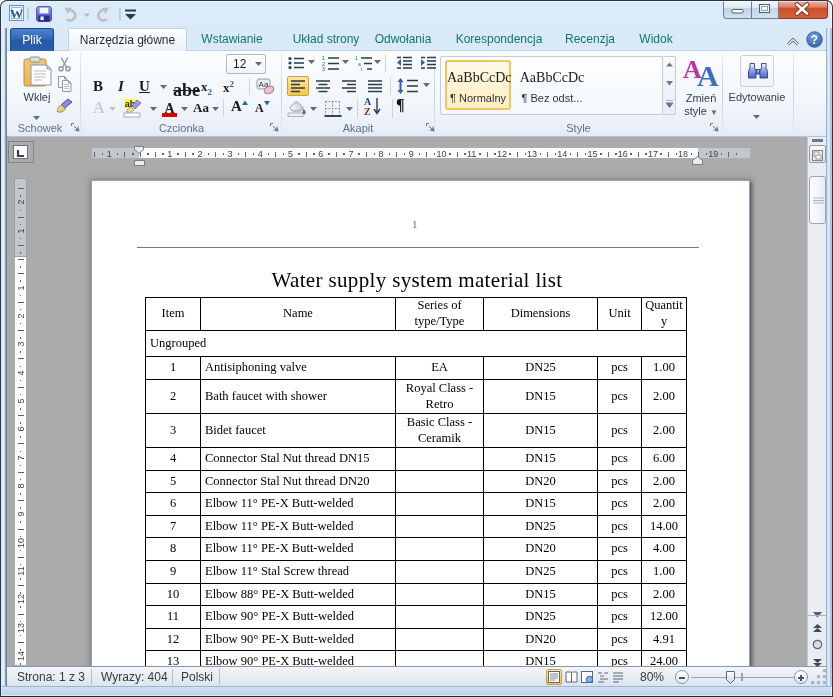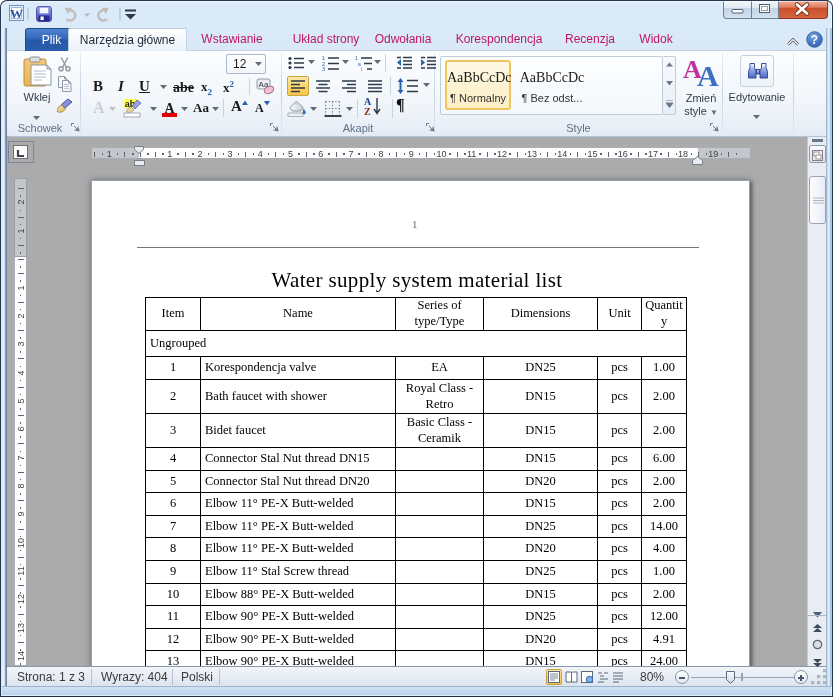--- a/index.html
+++ b/index.html
@@ -24,22 +24,22 @@
 .wbtn { height:19px; border:1px solid #6b7f96; border-top:none;
   background:linear-gradient(#f4f8fb, #dfe9f3 45%, #c3d3e4 46%, #d4e2ef);
   position:relative; }
 .wbtn.min { width:29px; border-radius:0 0 0 4px; }
 .wbtn.max { width:27px; border-left:none; }
 .wbtn.close { width:49px; border-left:none; border-radius:0 0 4px 0;
   background:linear-gradient(#f0b9a2, #e18064 40%, #cc4f2c 45%, #d4643c); border-color:#8d3320; }
 
 #tabrow { position:absolute; left:0; top:28px; width:833px; height:23px; }
 #tabline { position:absolute; left:7px; top:22px; width:819px; height:1px; background:#c3d2e4; }
-.tab { position:absolute; top:0; height:23px; font-size:12px; color:#be185d; text-align:center; line-height:23px; }
-#tab-plik { left:25px; width:53px; height:23px; background:linear-gradient(#4c82d0, #3567b7 45%, #2558a8 50%, #2a5dad);
+.tab { position:absolute; top:0; height:23px; font-size:12px; color:#0f766e; text-align:center; line-height:23px; }
+#tab-plik { left:10px; width:44px; height:23px; background:linear-gradient(#4c82d0, #3567b7 45%, #2558a8 50%, #2a5dad);
   color:#fff; border:1px solid #224a88; border-bottom:none; border-radius:3px 3px 0 0; line-height:22px; }
 #tab-home { left:68px; width:119px; background:linear-gradient(#fdfeff,#f2f7fc 60%, #e9f1fa);
   border:1px solid #c2cfde; border-bottom:none; border-radius:2px 2px 0 0; color:#1e2a36; }
 
 #ribbon { position:absolute; left:7px; top:51px; width:819px; height:86px;
   background:linear-gradient(#fbfdfe, #f3f7fb 55%, #e9eff7 90%, #e3ebf4);
   border-bottom:1px solid #b4c4d8; }
 .grp-sep { position:absolute; top:2px; width:1px; height:80px; background:linear-gradient(#e8eef6,#c4d2e2 50%,#e0e8f2); }
 .grp-label { position:absolute; bottom:2px; font-size:11px; color:#5e7186; width:100%; text-align:center; }
 .launcher { position:absolute; bottom:3px; width:11px; height:11px; }
@@ -223,21 +223,21 @@
       </svg>
   </div>
 
   <div class="abs" style="left:80px;top:26px;width:190px;height:19px;font-family:'Liberation Serif',serif;color:#1a1a1a;">
     <b style="position:absolute;left:6px;top:1px;font-size:15px;">B</b>
     <i style="position:absolute;left:31px;top:1px;font-size:15px;font-weight:bold;">I</i>
     <span style="position:absolute;left:52px;top:1px;font-size:15px;text-decoration:underline;font-weight:bold;">U</span>
     <svg style="position:absolute;left:73px;top:8px;" width="7" height="5">
         <path d="M0 0h7l-3.5 4z" fill="#5e6b7a"></path>
       </svg>
-    <span style="position:absolute;left:86px;top:3px;font-size:14px;text-decoration:line-through;font-weight:bold;">abe</span>
+    <span style="position:absolute;left:86px;top:3px;font-size:18px;text-decoration:line-through;font-weight:bold;">abe</span>
     <span style="position:absolute;left:114px;top:2px;font-size:13px;font-weight:bold;">x<sub style="font-size:9px;color:#2a62ad;">2</sub></span>
     <span style="position:absolute;left:136px;top:2px;font-size:13px;font-weight:bold;">x<sup style="font-size:9px;color:#2a62ad;">2</sup></span>
   </div>
   <div class="abs" style="left:242px;top:27px;width:1px;height:17px;background:#c9d4e0;"></div>
   <div class="abs" style="left:249px;top:26px;">
     <svg width="20" height="18" viewBox="0 0 20 18">
       <rect x="1" y="2" width="13" height="10" rx="2" fill="#e8edf4" stroke="#8e99a8"></rect>
       <text x="7.5" y="10" font-size="8" text-anchor="middle" fill="#333" font-family="Liberation Sans">Aa</text>
       <ellipse cx="13" cy="13" rx="5" ry="3.4" fill="#f2bfd0" stroke="#a86a85" transform="rotate(-25 13 13)"></ellipse>
     </svg>
@@ -272,20 +272,21 @@
         <path d="M0 0h7l-3.5 4z" fill="#5e6b7a"></path>
       </svg>
     <div style="position:absolute;left:133px;top:0;width:1px;height:18px;background:#c9d4e0;"></div>
     <span style="position:absolute;left:141px;top:-1px;font-size:15px;font-weight:bold;color:#1a1a1a;font-family:'Liberation Serif',serif;">A<svg style="position:absolute;right:-6px;top:2px;" width="6" height="5">
           <path d="M0 5h6l-3-4.5z" fill="#2a62ad"></path>
         </svg></span>
     <span style="position:absolute;left:165px;top:2px;font-size:12px;font-weight:bold;color:#1a1a1a;font-family:'Liberation Serif',serif;">A<svg style="position:absolute;right:-6px;top:0px;" width="6" height="5">
           <path d="M0 0h6l-3 4.5z" fill="#2a62ad"></path>
         </svg></span>
   </div>
+  <div class="grp-label" style="left:75px;width:199px;">Czcionka</div>
   <div class="launcher" style="left:262px;">
       <svg width="11" height="11">
         <g stroke="#6c7886" fill="none">
           <path d="M1.5 4 V1.5 H4 M4 4 L8 8 M8 4.5 V8 H4.5"></path>
         </g>
         <path d="M9.5 9.5 L5.5 8.8 8.8 5.5z" fill="#6c7886"></path>
       </svg>
     </div>
 
   <div class="abs" style="left:277px;top:3px;width:150px;height:19px;">
@@ -618,21 +619,21 @@
             <td>Series of type/Type</td>
             <td>Dimensions</td>
             <td>Unit</td>
             <td>Quantit y</td>
           </tr>
       <tr style="height:26px;">
             <td colspan="6" class="lft">Ungrouped</td>
           </tr>
       <tr style="height:23px;">
             <td>1</td>
-            <td class="lft">Korespondencja valve</td>
+            <td class="lft">Antisiphoning valve</td>
             <td>EA</td>
             <td>DN25</td>
             <td>pcs</td>
             <td>1.00</td>
           </tr>
       <tr style="height:34px;">
             <td>2</td>
             <td class="lft">Bath faucet with shower</td>
             <td>Royal Class - Retro</td>
             <td>DN15</td>

